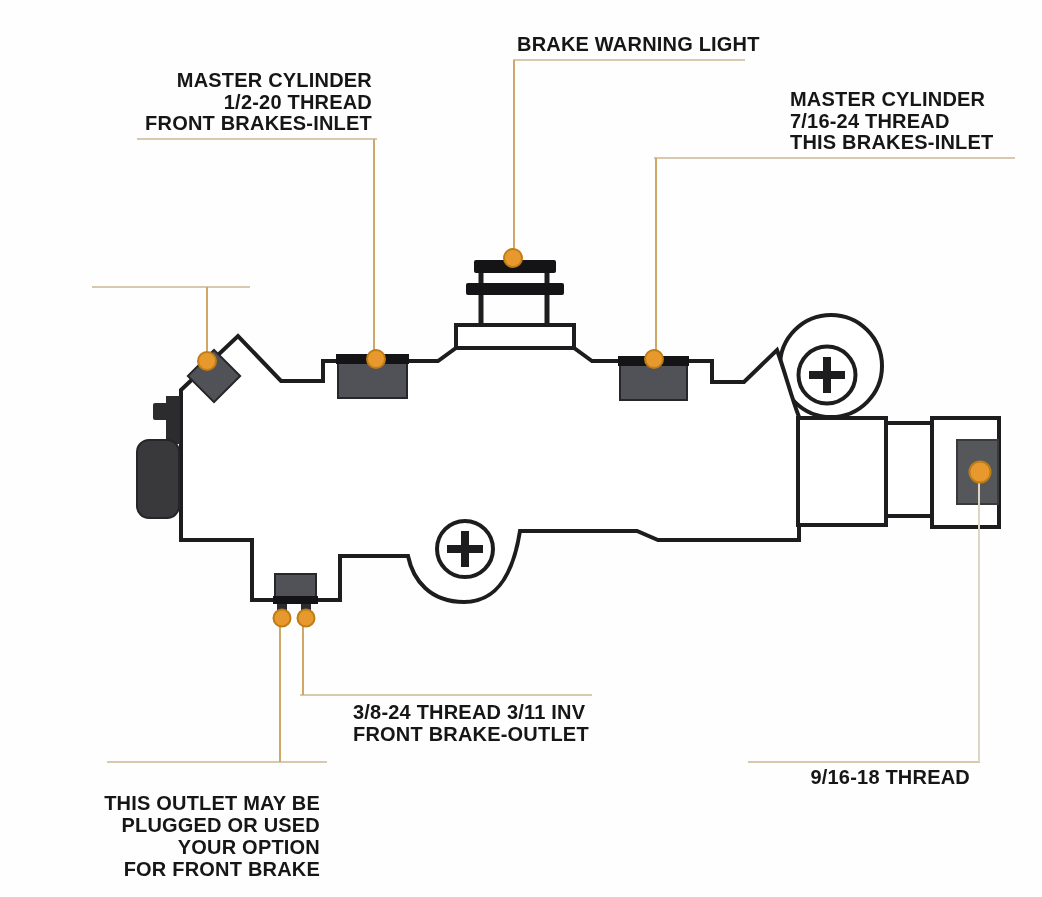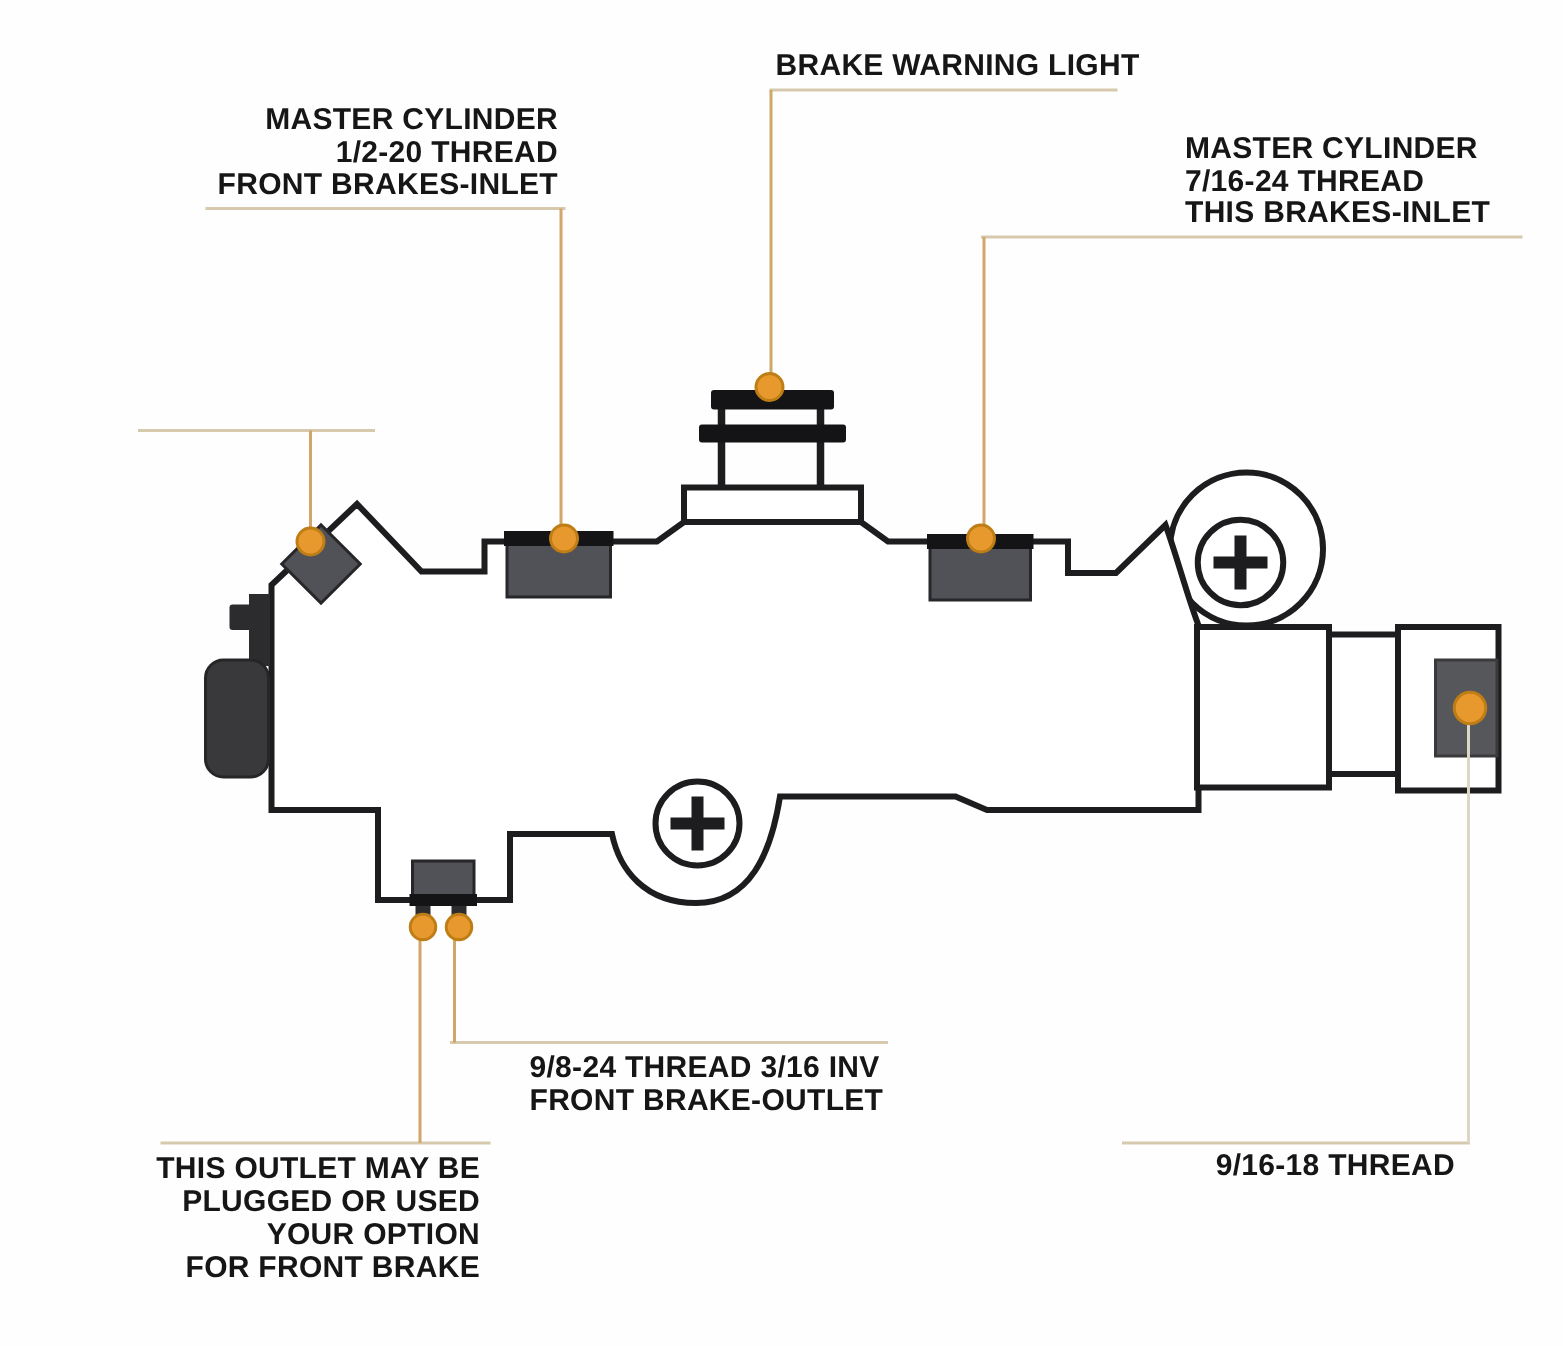--- a/index.html
+++ b/index.html
@@ -134,25 +134,25 @@
   </div>
 
   <div class="lbl align-l" style="left:790px;top:89px">
     <span class="line">MASTER CYLINDER</span>
     <span class="line">7/16-24 THREAD</span>
     <span class="line">THIS BRAKES-INLET</span>
   </div>
 
 
   <div class="lbl align-l" style="left:353px;top:701px;line-height:22px">
-    <span class="line">9/8-24 THREAD 3/16 INV</span>
+    <span class="line">3/8-24 THREAD 3/11 INV</span>
     <span class="line">FRONT BRAKE-OUTLET</span>
   </div>
 
-  <div class="lbl align-r" style="right:722px;top:768px;line-height:22px">
+  <div class="lbl align-r" style="right:722px;top:792px;line-height:22px">
     <span class="line">THIS OUTLET MAY BE</span>
     <span class="line">PLUGGED OR USED</span>
     <span class="line">YOUR OPTION</span>
     <span class="line">FOR FRONT BRAKE</span>
   </div>
 
   <div class="lbl align-r" style="right:72px;top:766px;line-height:22px">
     <span class="line">9/16-18 THREAD</span>
   </div>
 

